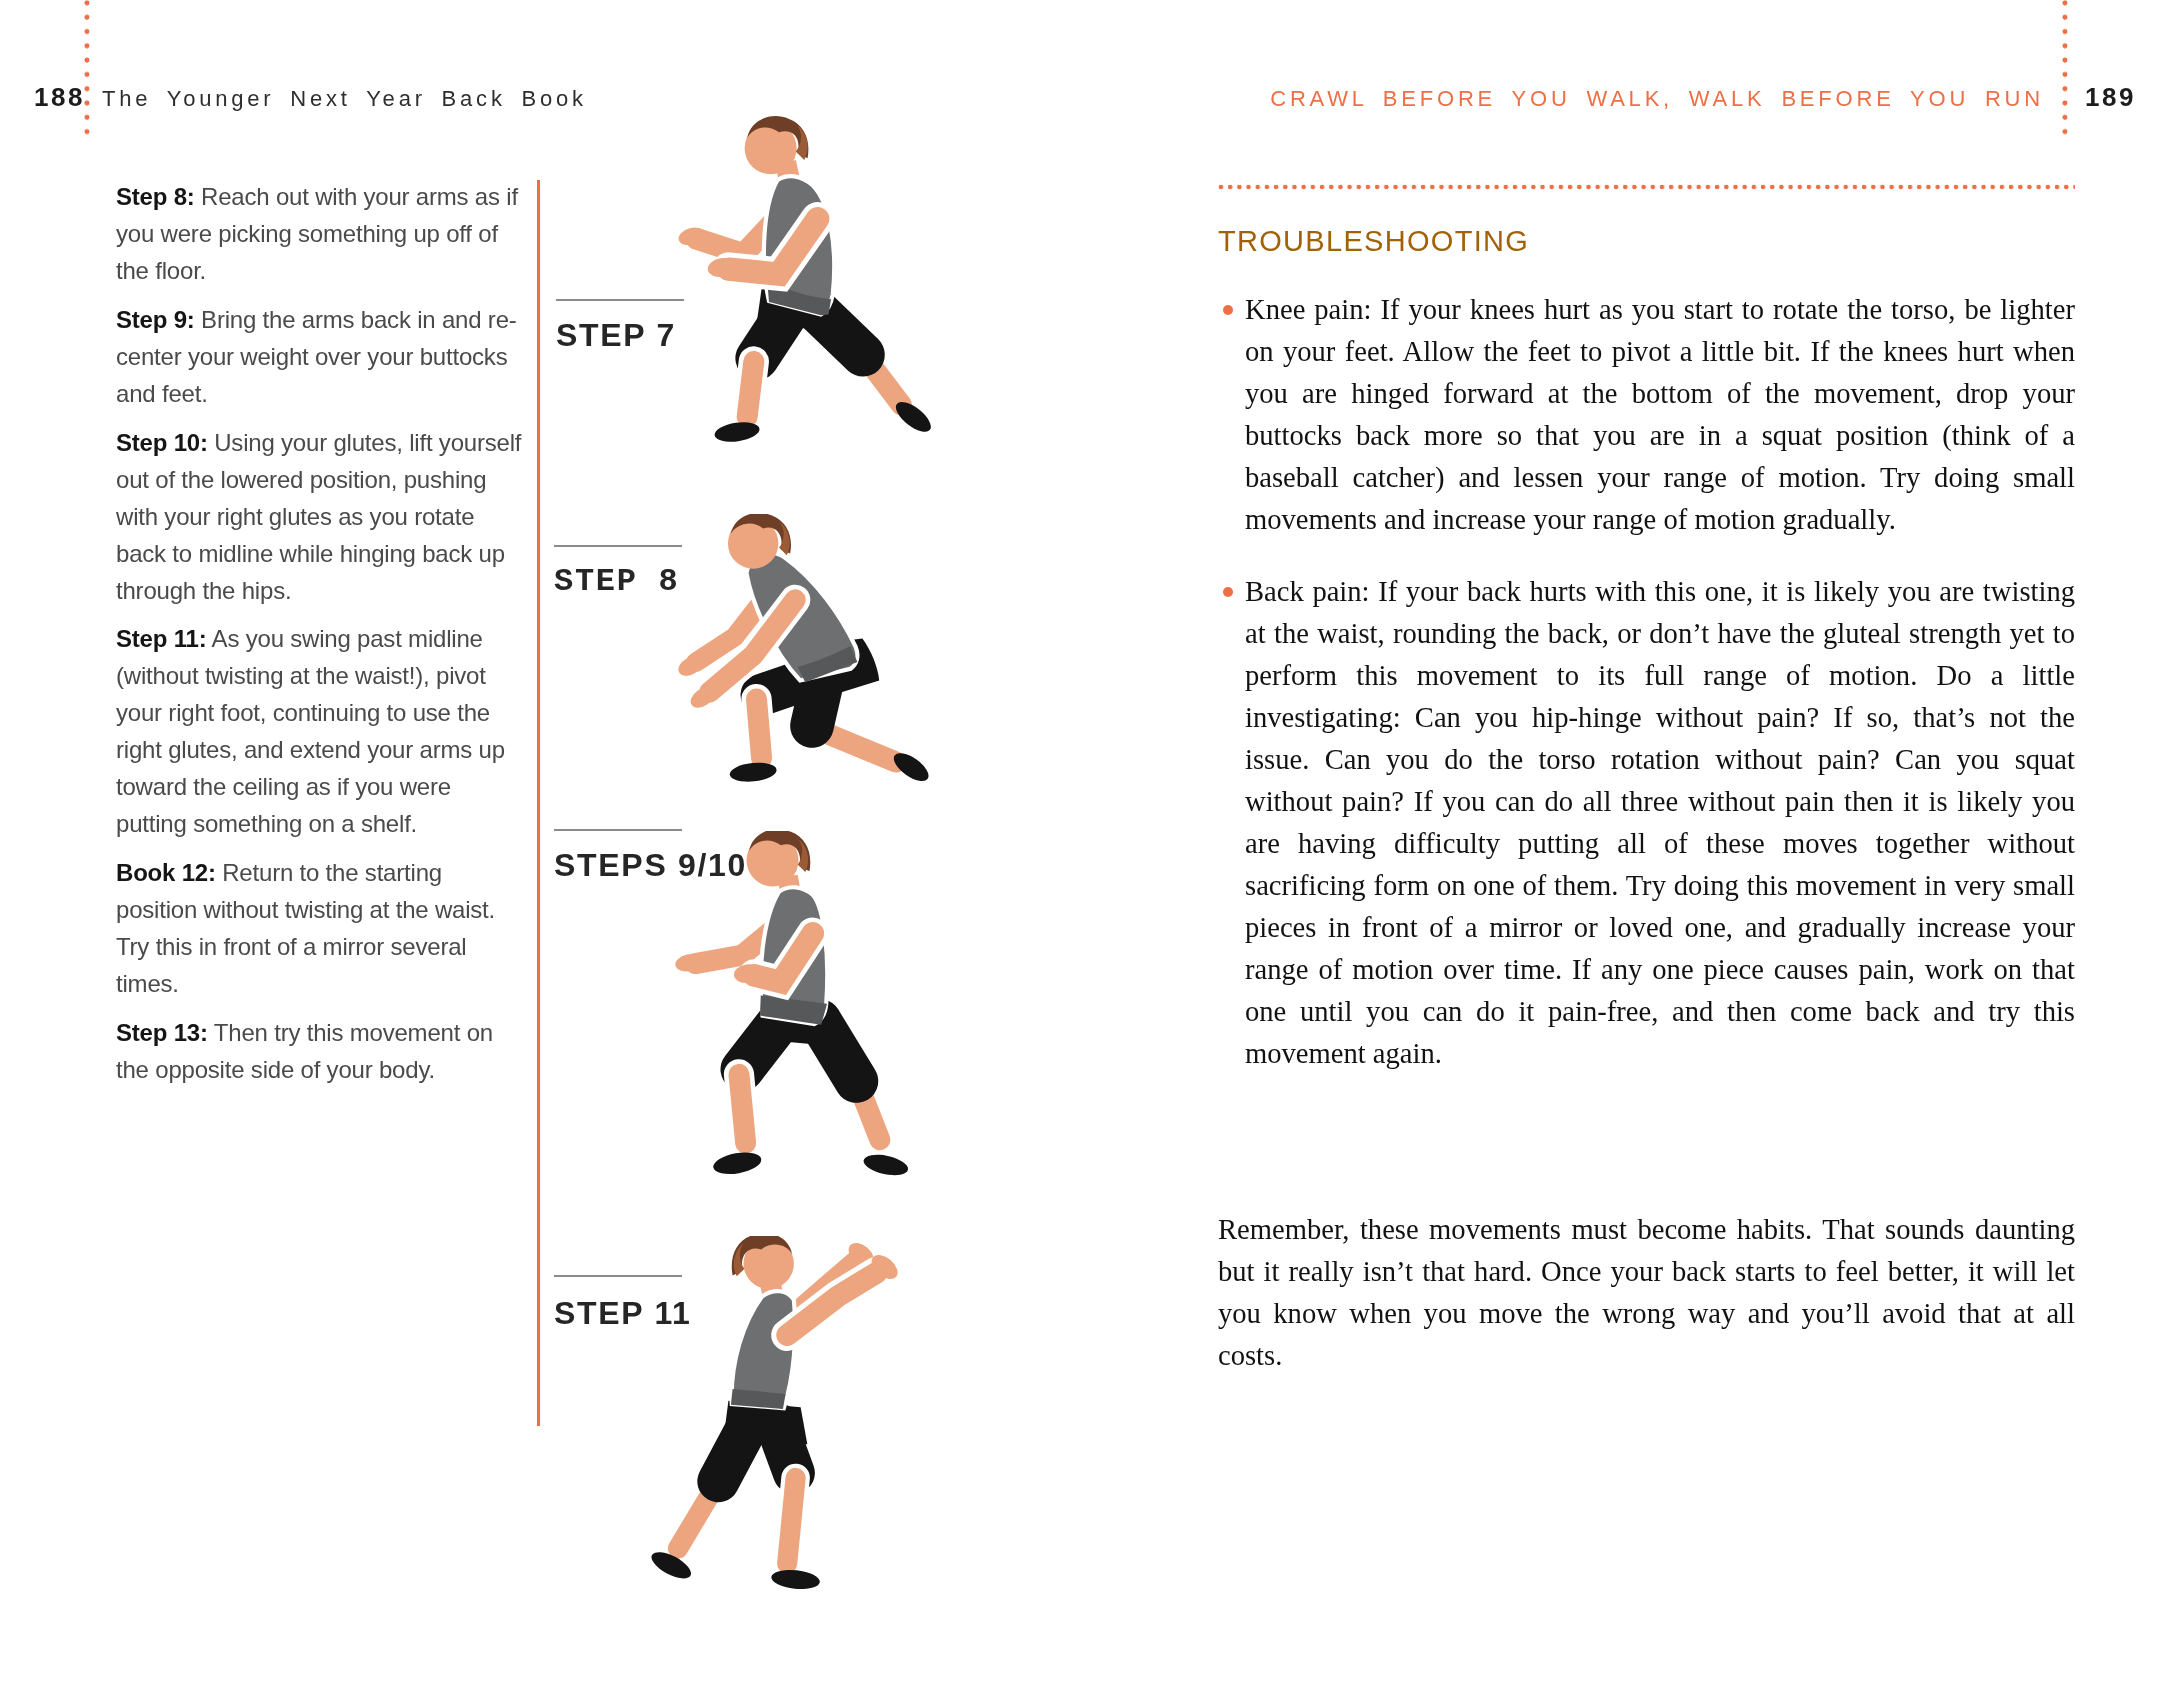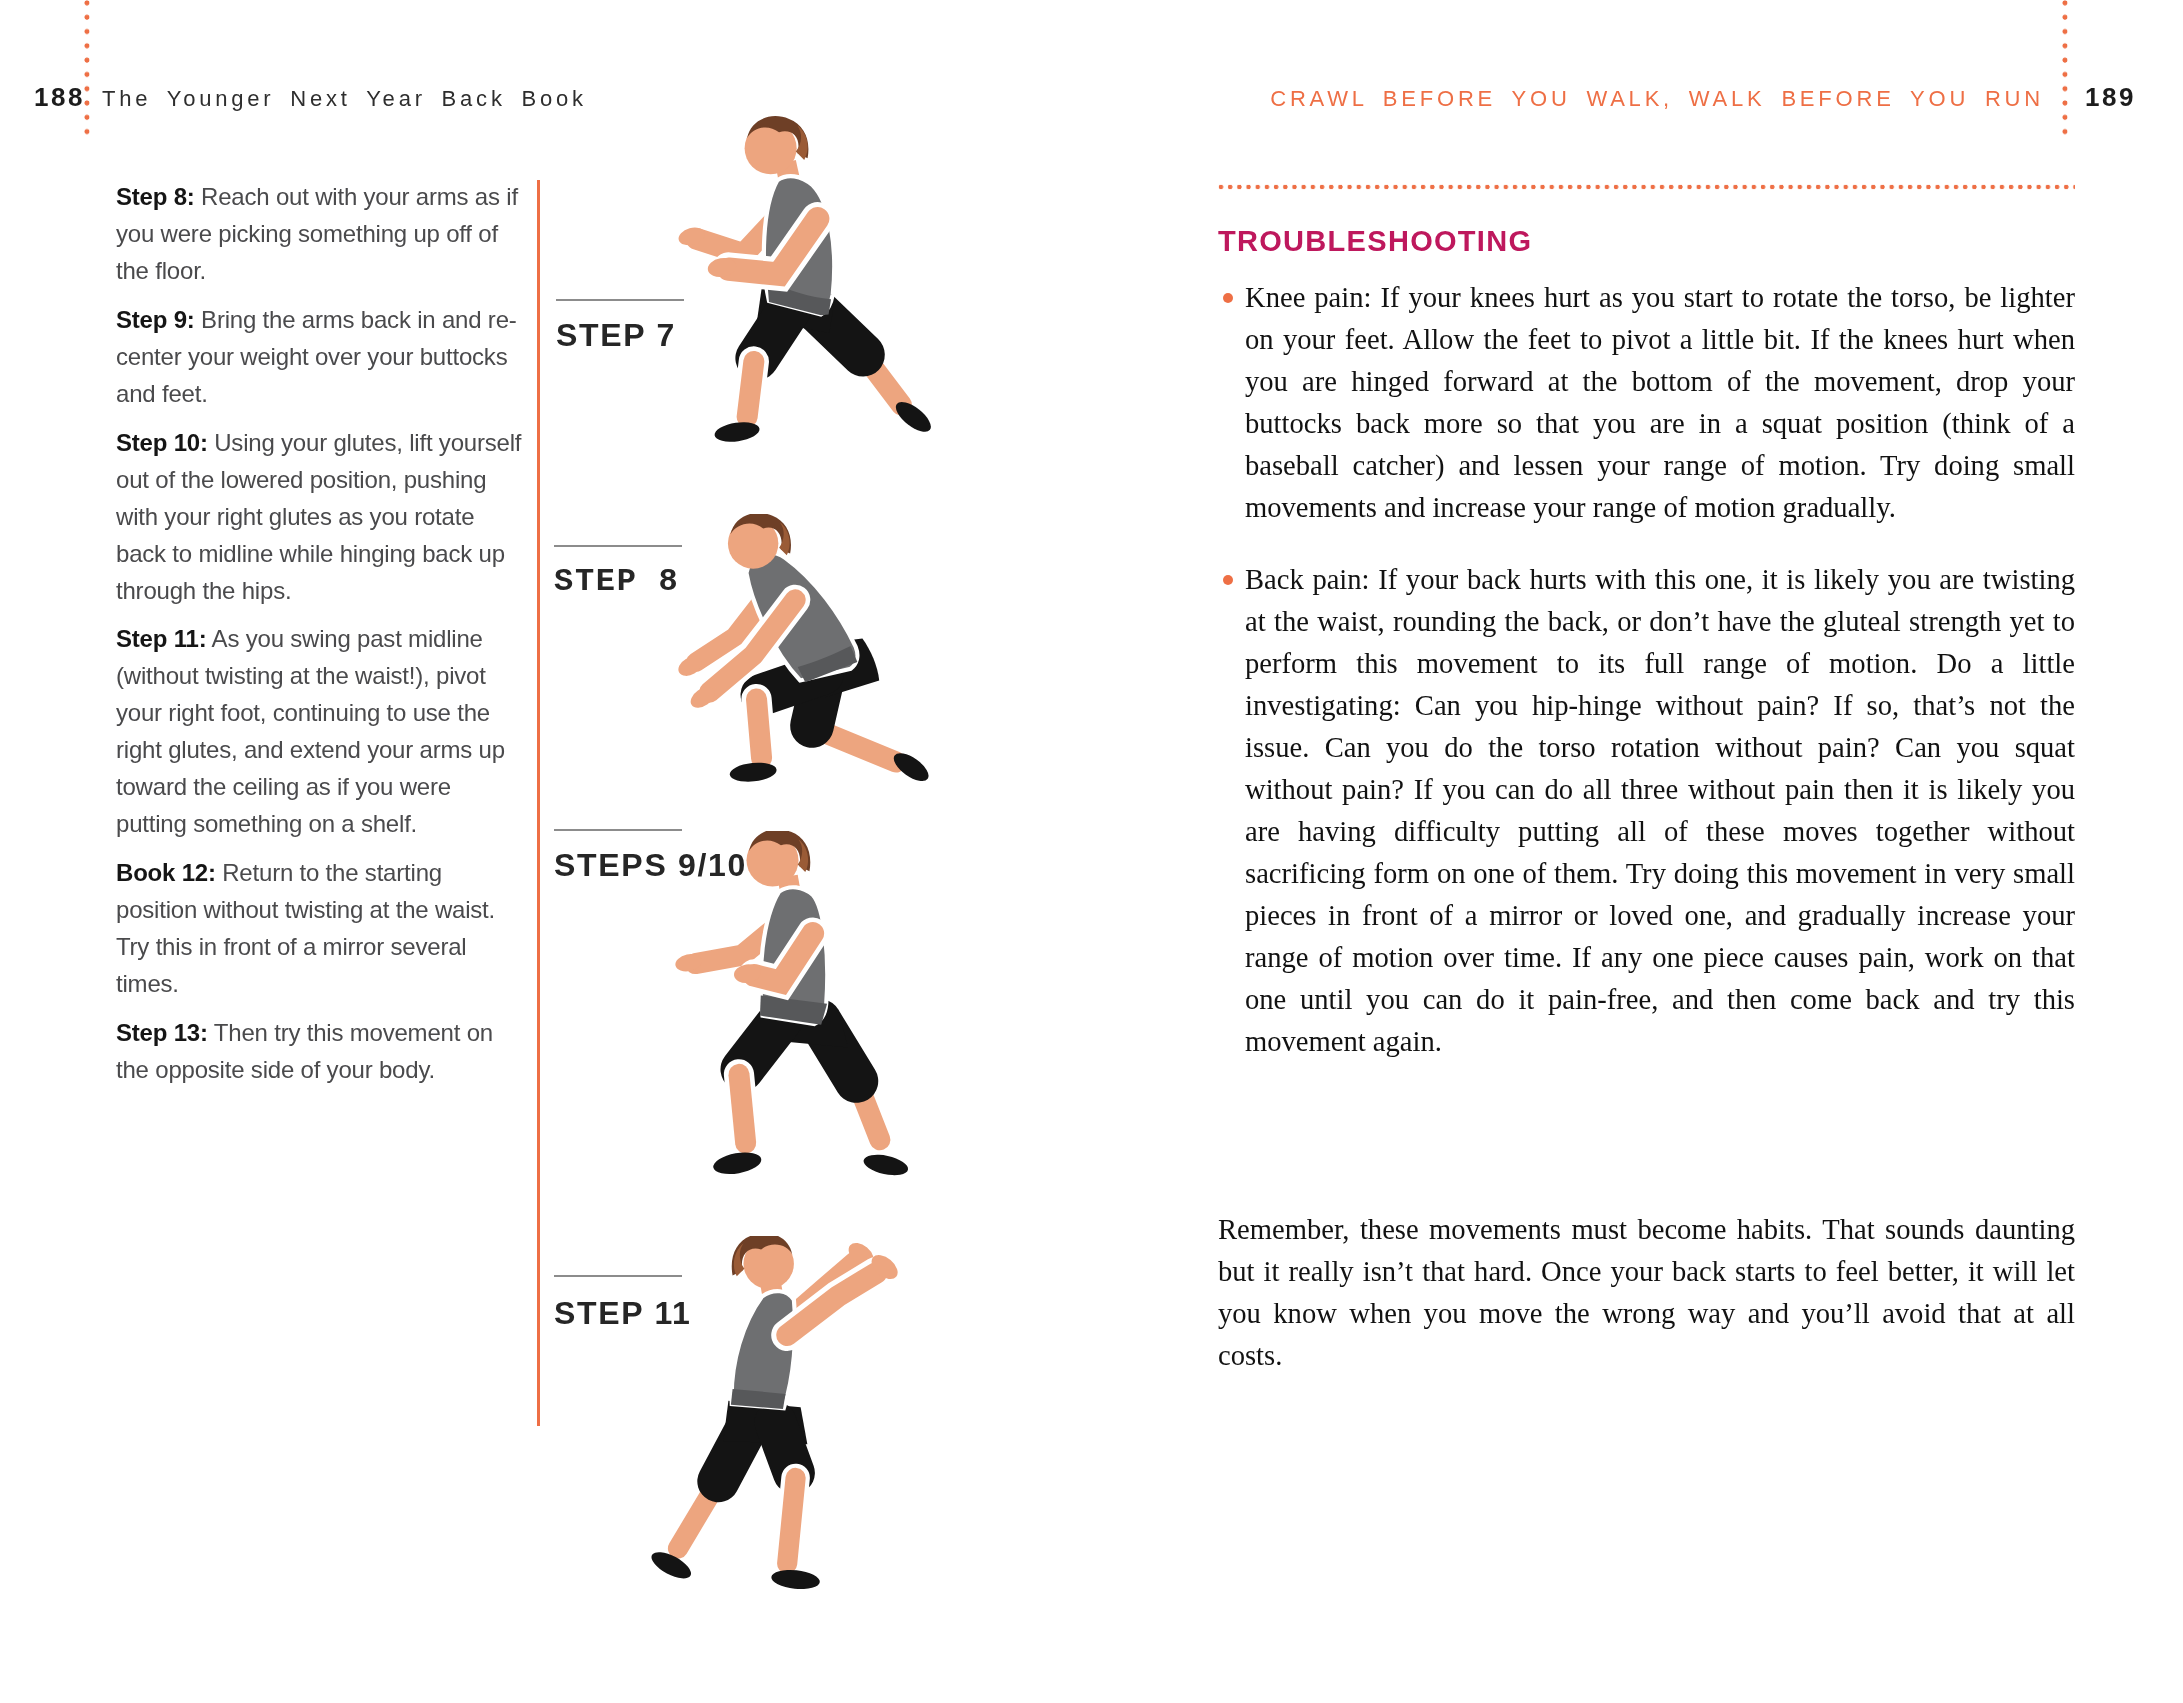--- a/index.html
+++ b/index.html
@@ -33,28 +33,28 @@
   .figline{width:128px;height:1.7px;background:#8c8c8c;}
   .figlabel{font-weight:bold;font-size:32px;letter-spacing:1.7px;color:#262626;white-space:nowrap;}
 
   
   .hdots{
     height:5.9px;
     background-image:radial-gradient(circle at 2.9px 2.9px,#EE6F45 2.1px,rgba(0,0,0,0) 2.5px);
     background-size:9.2px 5.9px;background-repeat:repeat-x;
   }
   .trouble{
-    font-weight:bold;font-size:29px;letter-spacing:1.3px;color:#be185d;white-space:nowrap;
+    font-weight:normal;font-size:29px;letter-spacing:1.3px;color:#a16207;white-space:nowrap;
   }
   .serifcol{
     font-family:"Liberation Serif", serif;
     font-size:28.6px;line-height:42px;color:#121212;text-align:justify;
   }
   ul.bullets{list-style:none;margin:0;padding:0;}
-  ul.bullets li{position:relative;padding-left:27px;margin:0 0 30px 0;}
+  ul.bullets li{position:relative;padding-left:27px;margin:12px 0 30px 0;}
   ul.bullets li::before{
     content:"";position:absolute;left:5px;top:16px;width:10px;height:10px;
     border-radius:50%;background:#EE6F45;
   }
 
   
   svg .w  {stroke:#ffffff;fill:none;stroke-linecap:round;}
   svg .sk {stroke:#EDA57F;fill:none;stroke-linecap:round;}
   svg .blk{stroke:#141414;fill:none;stroke-linecap:round;}
 </style>

